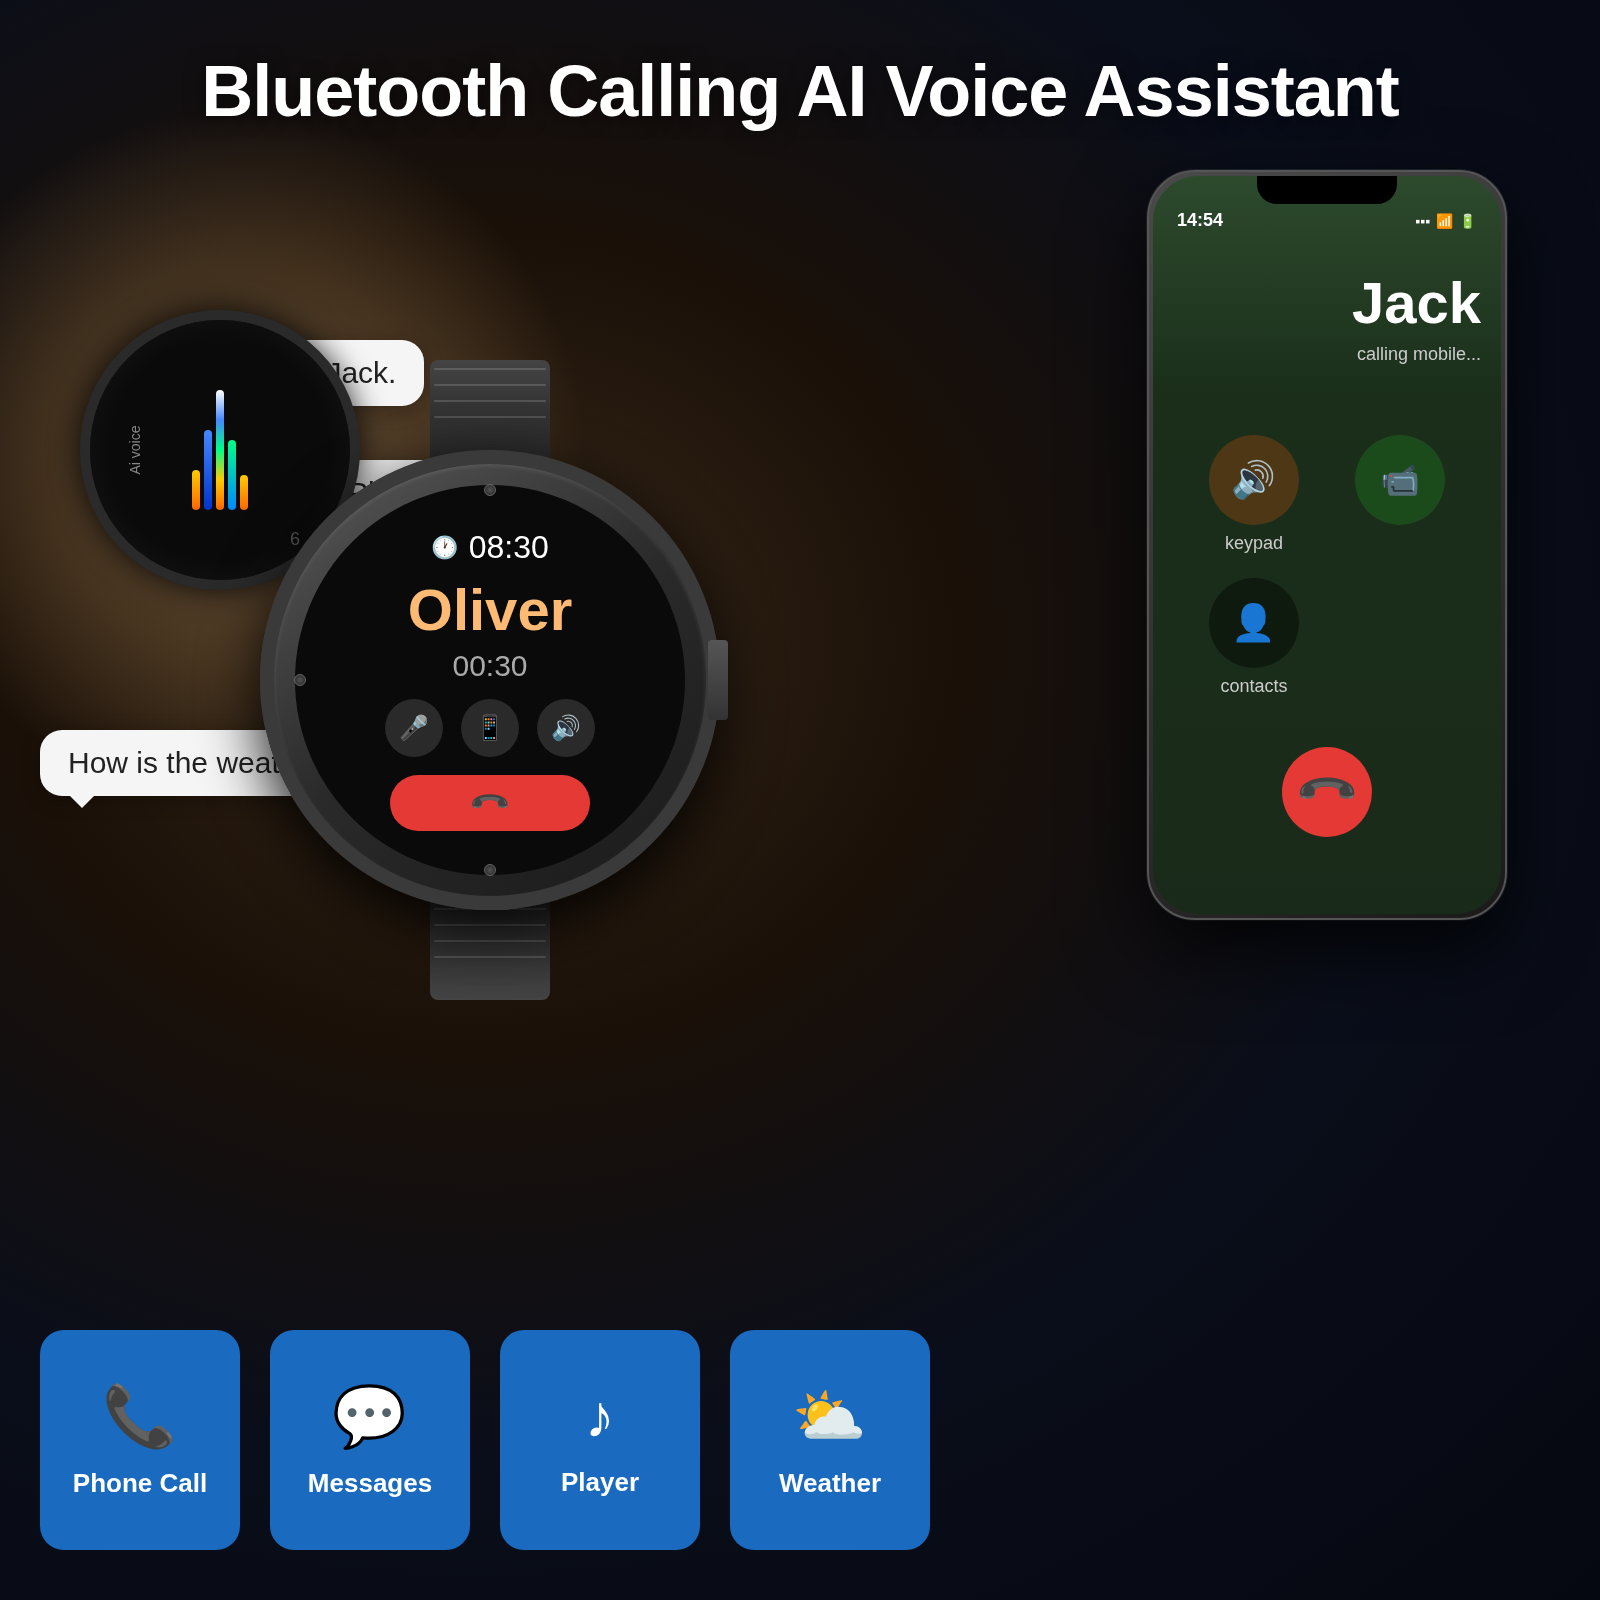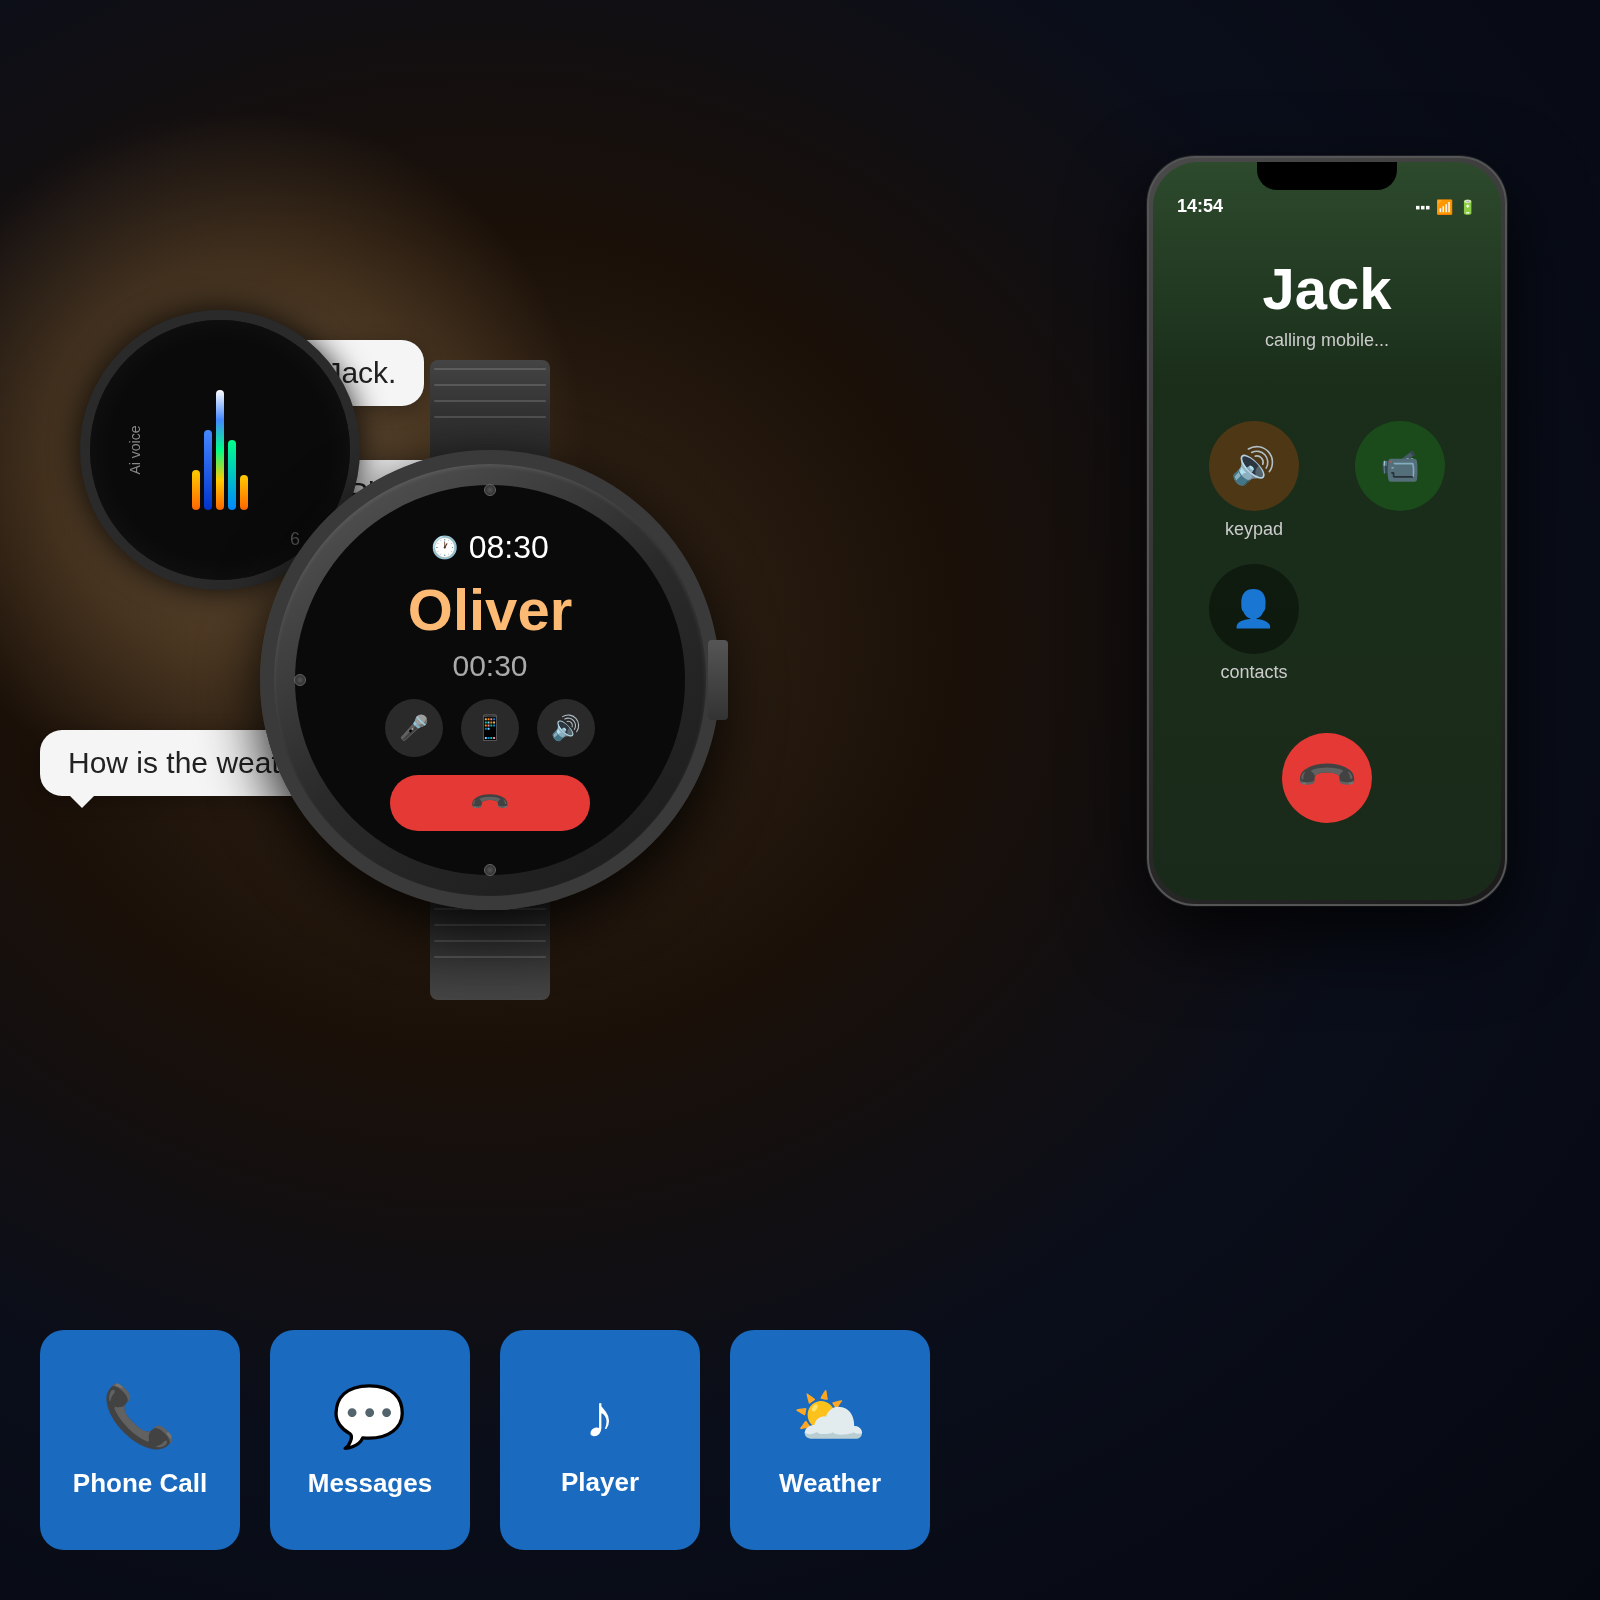--- a/index.html
+++ b/index.html
@@ -265,21 +265,21 @@
     }
     .band-link-line {
       height: 2px;
       background: rgba(255,255,255,0.15);
       border-radius: 1px;
     }
 
     
     .phone {
       position: absolute;
-      top: 156px;
+      top: 170px;
       right: 60px;
       width: 393px;
       height: 750px;
     }
 
     .phone-outer {
       width: 360px;
       height: 750px;
       border-radius: 48px;
       background: linear-gradient(145deg, #4a4a4a, #1a1a1a);
@@ -323,21 +323,21 @@
     }
     .status-icons {
       display: flex;
       gap: 6px;
       align-items: center;
       font-size: 14px;
     }
 
     
     .phone-caller-info {
-      text-align: center;
+      text-align: right;
       padding: 30px 20px 20px;
       color: #fff;
     }
     .phone-caller-name {
       font-size: 58px;
       font-weight: 700;
       margin-bottom: 8px;
     }
     .phone-caller-status {
       font-size: 18px;
@@ -429,20 +429,21 @@
     }
   </style>
 </head>
 <body>
 
 <div class="bg-overlay"></div>
 <div class="bg-wrist"></div>
 
 <div class="page-container">
 
+  <h1 class="page-title">Bluetooth Calling AI Voice Assistant</h1>
 
   <div class="speech-bubble bottom-left" style="top: 340px; left: 145px;">
     <span>Please call Jack.</span>
   </div>
 
   <div class="speech-bubble bottom-right" style="top: 460px; left: 320px;">
     <span>Play music.</span>
   </div>
 
   <div class="speech-bubble bottom-left" style="top: 730px; left: 40px;">

